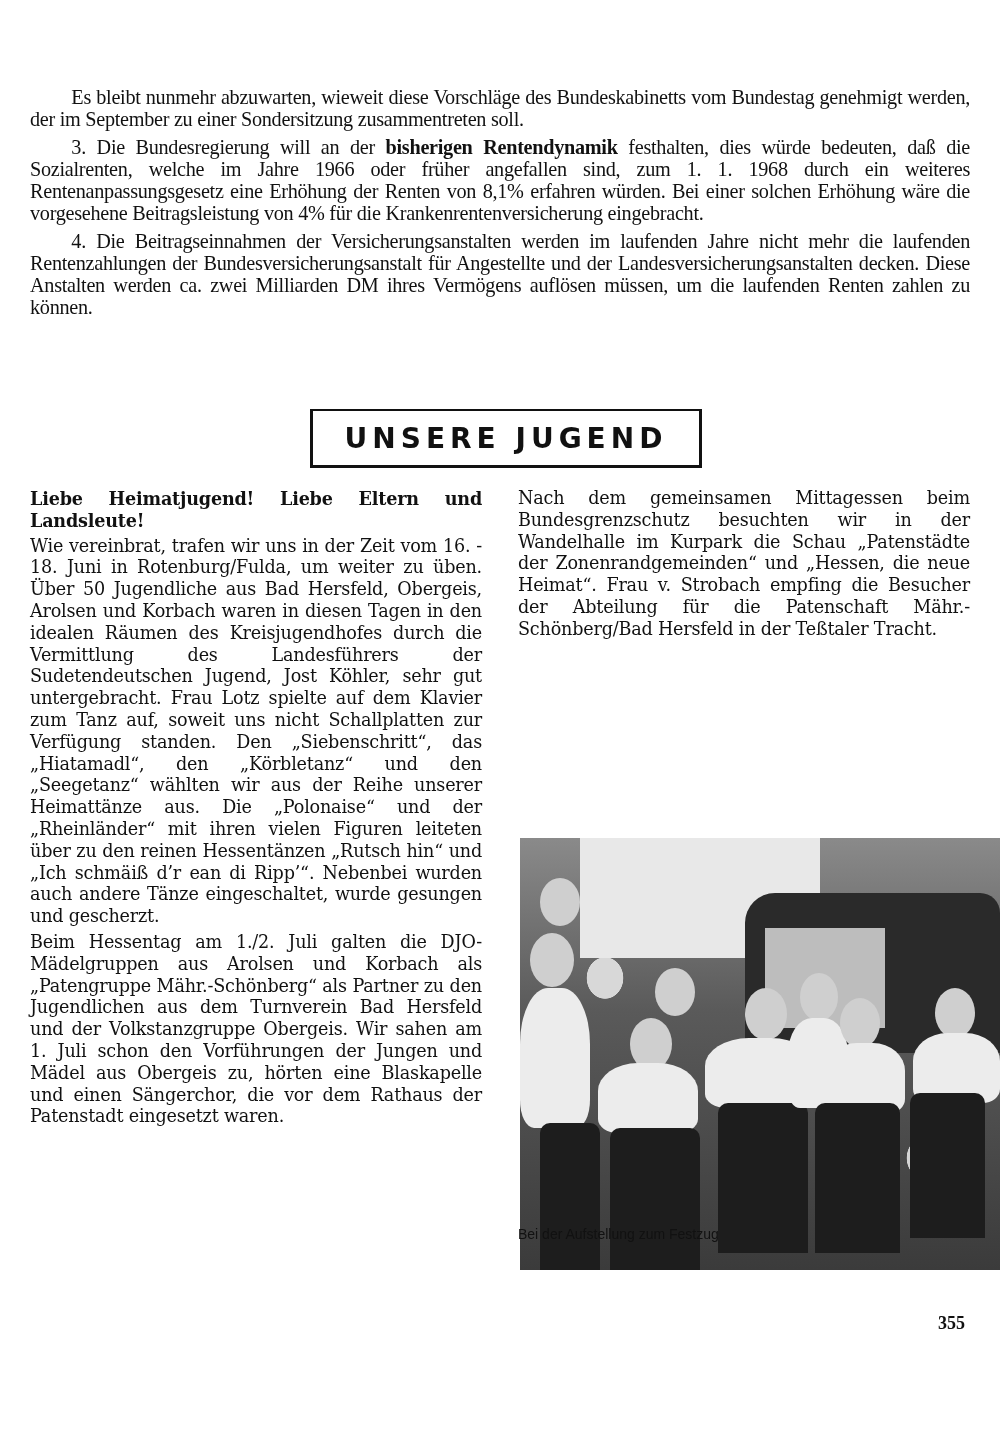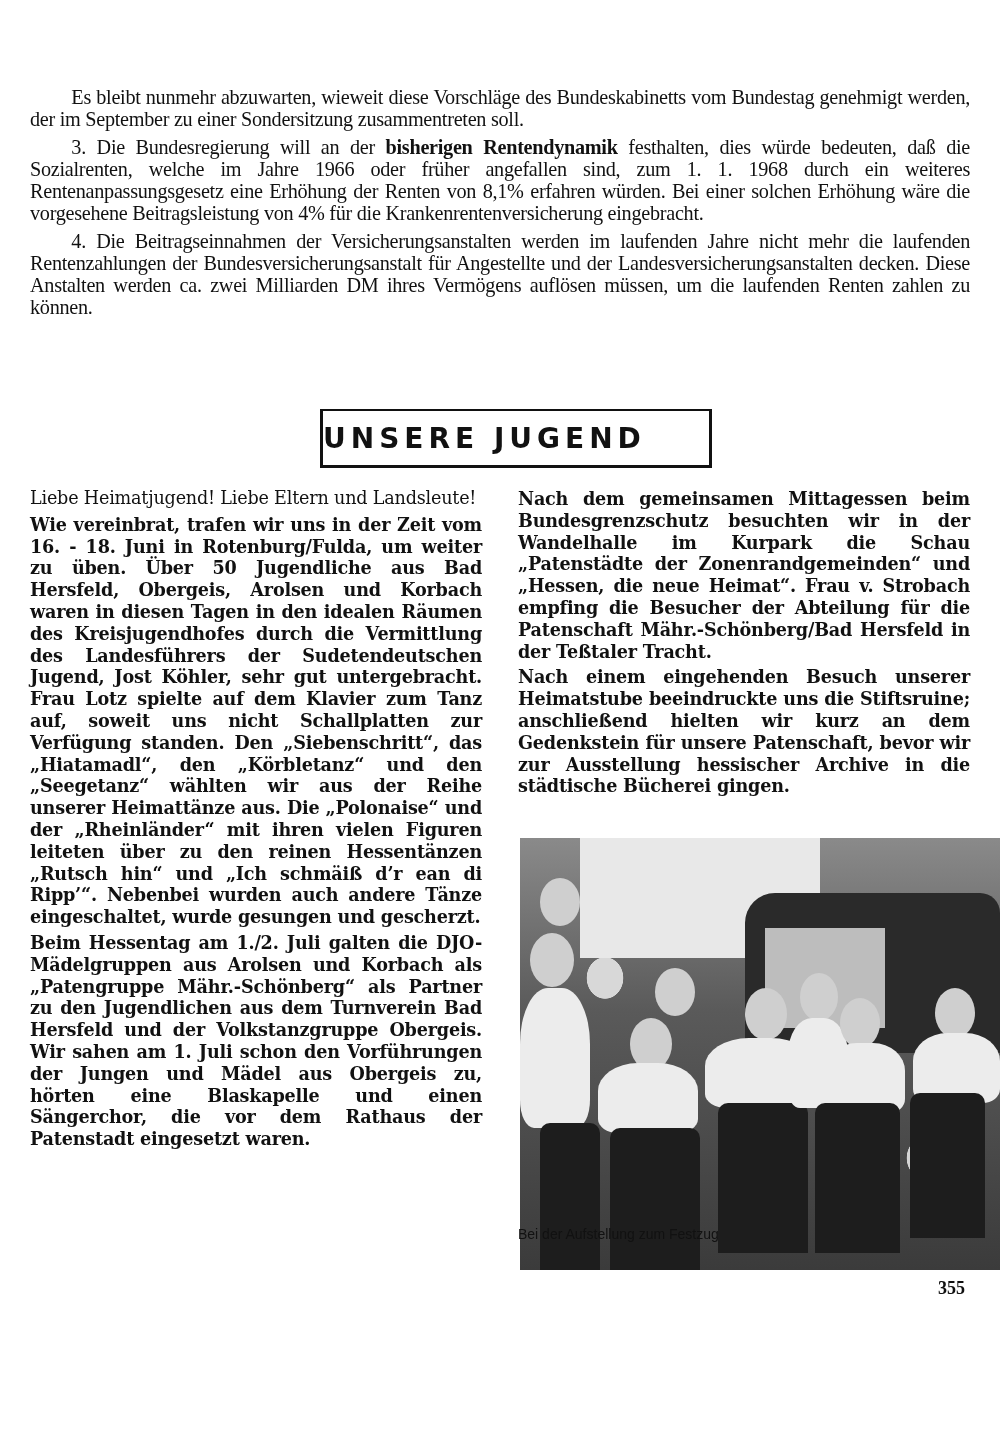--- a/index.html
+++ b/index.html
@@ -8,38 +8,38 @@
     position: absolute; left: 30px; top: 86px; width: 940px;
     font-family: "Liberation Serif", serif; font-size: 21.5px; line-height: 22px;
     text-align: justify; letter-spacing: -0.3px; transform: scaleX(0.94); transform-origin: left top;
     width: 1000px;
   }
   .top p { margin: 0 0 6px 0; text-indent: 44px; }
   .top p.first { text-indent: 44px; }
   .top b { font-weight: bold; }
 
   .heading-box {
-    position: absolute; left: 320px; top: 409px; width: 386px; height: 54px;
+    position: absolute; left: 310px; top: 409px; width: 386px; height: 54px;
     border-left: 3px solid #111; border-right: 3px solid #111;
     border-top: 2px solid #111; border-bottom: 3px solid #111;
-    display: flex; align-items: center; 
+    display: flex; align-items: center; justify-content: center;
   }
   .heading-box span {
     font-family: "DejaVu Sans", sans-serif; font-weight: bold; font-size: 28px;
     letter-spacing: 5px; color: #111;
   }
 
   .col {
     position: absolute; font-family: "DejaVu Serif", serif; font-size: 17.6px; line-height: 21.8px;
     text-align: justify; letter-spacing: -0.2px;
   }
   .col-left { left: 30px; top: 488px; width: 452px; }
   .col-right { left: 518px; top: 488px; width: 452px; }
-  .col p { margin: 0 0 4px 0; font-weight: bold; }
-  .col p.greet { font-weight: normal; margin-bottom: 4px; }
+  .col p { margin: 0 0 4px 0; }
+  .col p.greet { font-weight: bold; margin-bottom: 4px; }
 
   .photo {
     position: absolute; left: 520px; top: 838px; width: 480px; height: 432px;
     background:
       radial-gradient(ellipse 30px 34px at 85px 140px, #d8d8d8 0 60%, transparent 62%),
       radial-gradient(ellipse 30px 34px at 220px 230px, #d0d0d0 0 60%, transparent 62%),
       radial-gradient(ellipse 30px 34px at 250px 320px, #d6d6d6 0 60%, transparent 62%),
       radial-gradient(ellipse 30px 34px at 405px 320px, #d4d4d4 0 60%, transparent 62%),
       radial-gradient(ellipse 30px 34px at 553px 302px, #d4d4d4 0 60%, transparent 62%),
       linear-gradient(180deg, #8a8a8a 0%, #5a5a5a 40%, #3b3b3b 100%);
@@ -50,21 +50,21 @@
   .photo .truckwin { position:absolute; left:245px; top:90px; width:120px; height:100px; background:#bdbdbd; }
   .photo .blouse { position:absolute; background:#ececec; border-radius: 40% 40% 20% 20%; }
   .photo .skirt { position:absolute; background:#1d1d1d; border-radius: 10px 10px 0 0; }
   .photo .head { position:absolute; background:#cfcfcf; border-radius: 50%; }
 
   .caption {
     position: absolute; left: 518px; top: 1226px;
     font-family: Liberation Sans, sans-serif; font-size: 14px;
   }
   .page-number {
-    position: absolute; left: 938px; top: 1278px;
+    position: absolute; left: 938px; top: 1313px;
     font-family: "Liberation Serif", serif; font-weight: bold; font-size: 18px;
   }
 </style>
 </head>
 <body>
 
 <div class="top">
   <p class="first">Es bleibt nunmehr abzuwarten, wieweit diese Vorschläge des Bundeskabinetts vom Bundestag genehmigt werden, der im September zu einer Sondersitzung zusammentreten soll.</p>
   <p><span>3. Die Bundesregierung will an der </span><b>bisherigen Rentendynamik</b><span> festhalten, dies würde bedeuten, daß die Sozialrenten, welche im Jahre 1966 oder früher angefallen sind, zum 1. 1. 1968 durch ein weiteres Rentenanpassungsgesetz eine Erhöhung der Renten von 8,1% erfahren würden. Bei einer solchen Erhöhung wäre die vorgesehene Beitragsleistung von 4% für die Krankenrentenversicherung eingebracht.</span></p>
   <p>4. Die Beitragseinnahmen der Versicherungsanstalten werden im laufenden Jahre nicht mehr die laufenden Rentenzahlungen der Bundesversicherungsanstalt für Angestellte und der Landesversicherungsanstalten decken. Diese Anstalten werden ca. zwei Milliarden DM ihres Vermögens auflösen müssen, um die laufenden Renten zahlen zu können.</p>
@@ -75,21 +75,20 @@
 </div>
 
 <div class="col col-left">
   <p class="greet">Liebe Heimatjugend! Liebe Eltern und Landsleute!</p>
   <p>Wie vereinbrat, trafen wir uns in der Zeit vom 16. - 18. Juni in Rotenburg/Fulda, um weiter zu üben. Über 50 Jugendliche aus Bad Hersfeld, Obergeis, Arolsen und Korbach waren in diesen Tagen in den idealen Räumen des Kreisjugendhofes durch die Vermittlung des Landesführers der Sudetendeutschen Jugend, Jost Köhler, sehr gut untergebracht. Frau Lotz spielte auf dem Klavier zum Tanz auf, soweit uns nicht Schallplatten zur Verfügung standen. Den „Siebenschritt“, das „Hiatamadl“, den „Körbletanz“ und den „Seegetanz“ wählten wir aus der Reihe unserer Heimattänze aus. Die „Polonaise“ und der „Rheinländer“ mit ihren vielen Figuren leiteten über zu den reinen Hessentänzen „Rutsch hin“ und „Ich schmäiß d’r ean di Ripp’“. Nebenbei wurden auch andere Tänze eingeschaltet, wurde gesungen und gescherzt.</p>
   <p>Beim Hessentag am 1./2. Juli galten die DJO-Mädelgruppen aus Arolsen und Korbach als „Patengruppe Mähr.-Schönberg“ als Partner zu den Jugendlichen aus dem Turnverein Bad Hersfeld und der Volkstanzgruppe Obergeis. Wir sahen am 1. Juli schon den Vorführungen der Jungen und Mädel aus Obergeis zu, hörten eine Blaskapelle und einen Sängerchor, die vor dem Rathaus der Patenstadt eingesetzt waren.</p>
 </div>
 
 <div class="col col-right">
   <p>Nach dem gemeinsamen Mittagessen beim Bundesgrenzschutz besuchten wir in der Wandelhalle im Kurpark die Schau „Patenstädte der Zonenrandgemeinden“ und „Hessen, die neue Heimat“. Frau v. Strobach empfing die Besucher der Abteilung für die Patenschaft Mähr.-Schönberg/Bad Hersfeld in der Teßtaler Tracht.</p>
-  <p>Nach einem eingehenden Besuch unserer Heimatstube beeindruckte uns die Stiftsruine; anschließend hielten wir kurz an dem Gedenkstein für unsere Patenschaft, bevor wir zur Ausstellung hessischer Archive in die städtische Bücherei gingen.</p>
 </div>
 
 <div class="photo" title="Black-and-white photo of a group of people in traditional costume standing in front of a truck">
   <div class="sky"></div>
   <div class="truck"></div>
   <div class="truckwin"></div>
 
   <div class="head" style="left:10px;top:95px;width:44px;height:54px;"></div>
   <div class="blouse" style="left:0;top:150px;width:70px;height:140px;"></div>
   <div class="skirt" style="left:20px;top:285px;width:60px;height:150px;"></div>

